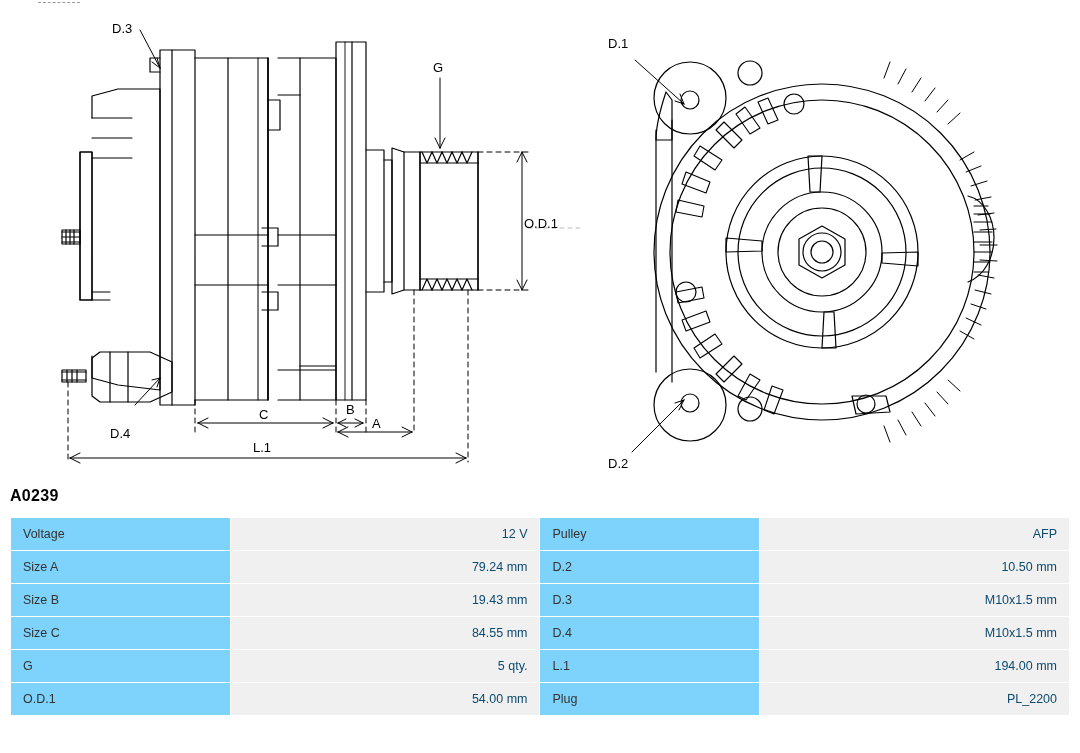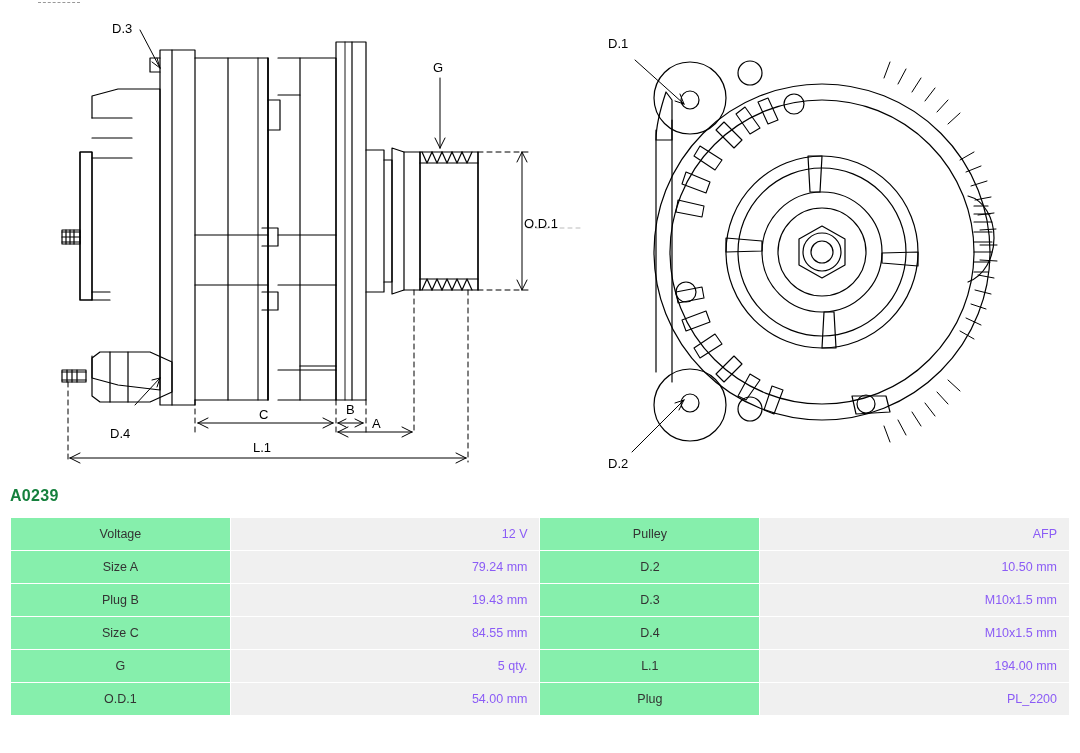--- a/index.html
+++ b/index.html
@@ -22,50 +22,50 @@
     left: 0; top: 0;
     width: 1080px; height: 482px;
   }
   #drawing svg { display: block; }
   
   #part-number {
     position: absolute;
     left: 10px; top: 487px;
     font-size: 16px;
     font-weight: bold;
-    color: #15803d;
+    color: #000000;
     letter-spacing: 0.3px;
   }
   
   #spec-table {
     position: absolute;
     left: 10px; top: 517px;
     width: 1060px;
     border-collapse: collapse;
     font-size: 12.5px;
     color: #333;
   }
   #spec-table td {
     border: 1px solid #ffffff;
     height: 33px;
     padding: 0 12px;
     vertical-align: middle;
     white-space: nowrap;
   }
   #spec-table td.label {
-    background: #86efac;
-    text-align: center;
+    background: #7dd3fc;
+    text-align: left;
     width: 220px;
     color: #333;
   }
   #spec-table td.value {
     background: #f0f0f0;
     text-align: right;
     width: 310px;
-    color: #8b5cf6;
+    color: #0c4a6e;
   }
   
   #corner-mark {
     position: absolute;
     left: 38px; top: 2px;
     width: 42px; height: 1px;
     border-top: 1px dashed #999;
   }
   .dim-text { font-family: "Liberation Sans", sans-serif; font-size: 13px; fill: #000; }
 </style>
@@ -287,21 +287,21 @@
         <td class="label">Pulley</td>
         <td class="value">AFP</td>
       </tr>
       <tr>
         <td class="label">Size A</td>
         <td class="value">79.24 mm</td>
         <td class="label">D.2</td>
         <td class="value">10.50 mm</td>
       </tr>
       <tr>
-        <td class="label">Plug B</td>
+        <td class="label">Size B</td>
         <td class="value">19.43 mm</td>
         <td class="label">D.3</td>
         <td class="value">M10x1.5 mm</td>
       </tr>
       <tr>
         <td class="label">Size C</td>
         <td class="value">84.55 mm</td>
         <td class="label">D.4</td>
         <td class="value">M10x1.5 mm</td>
       </tr>

